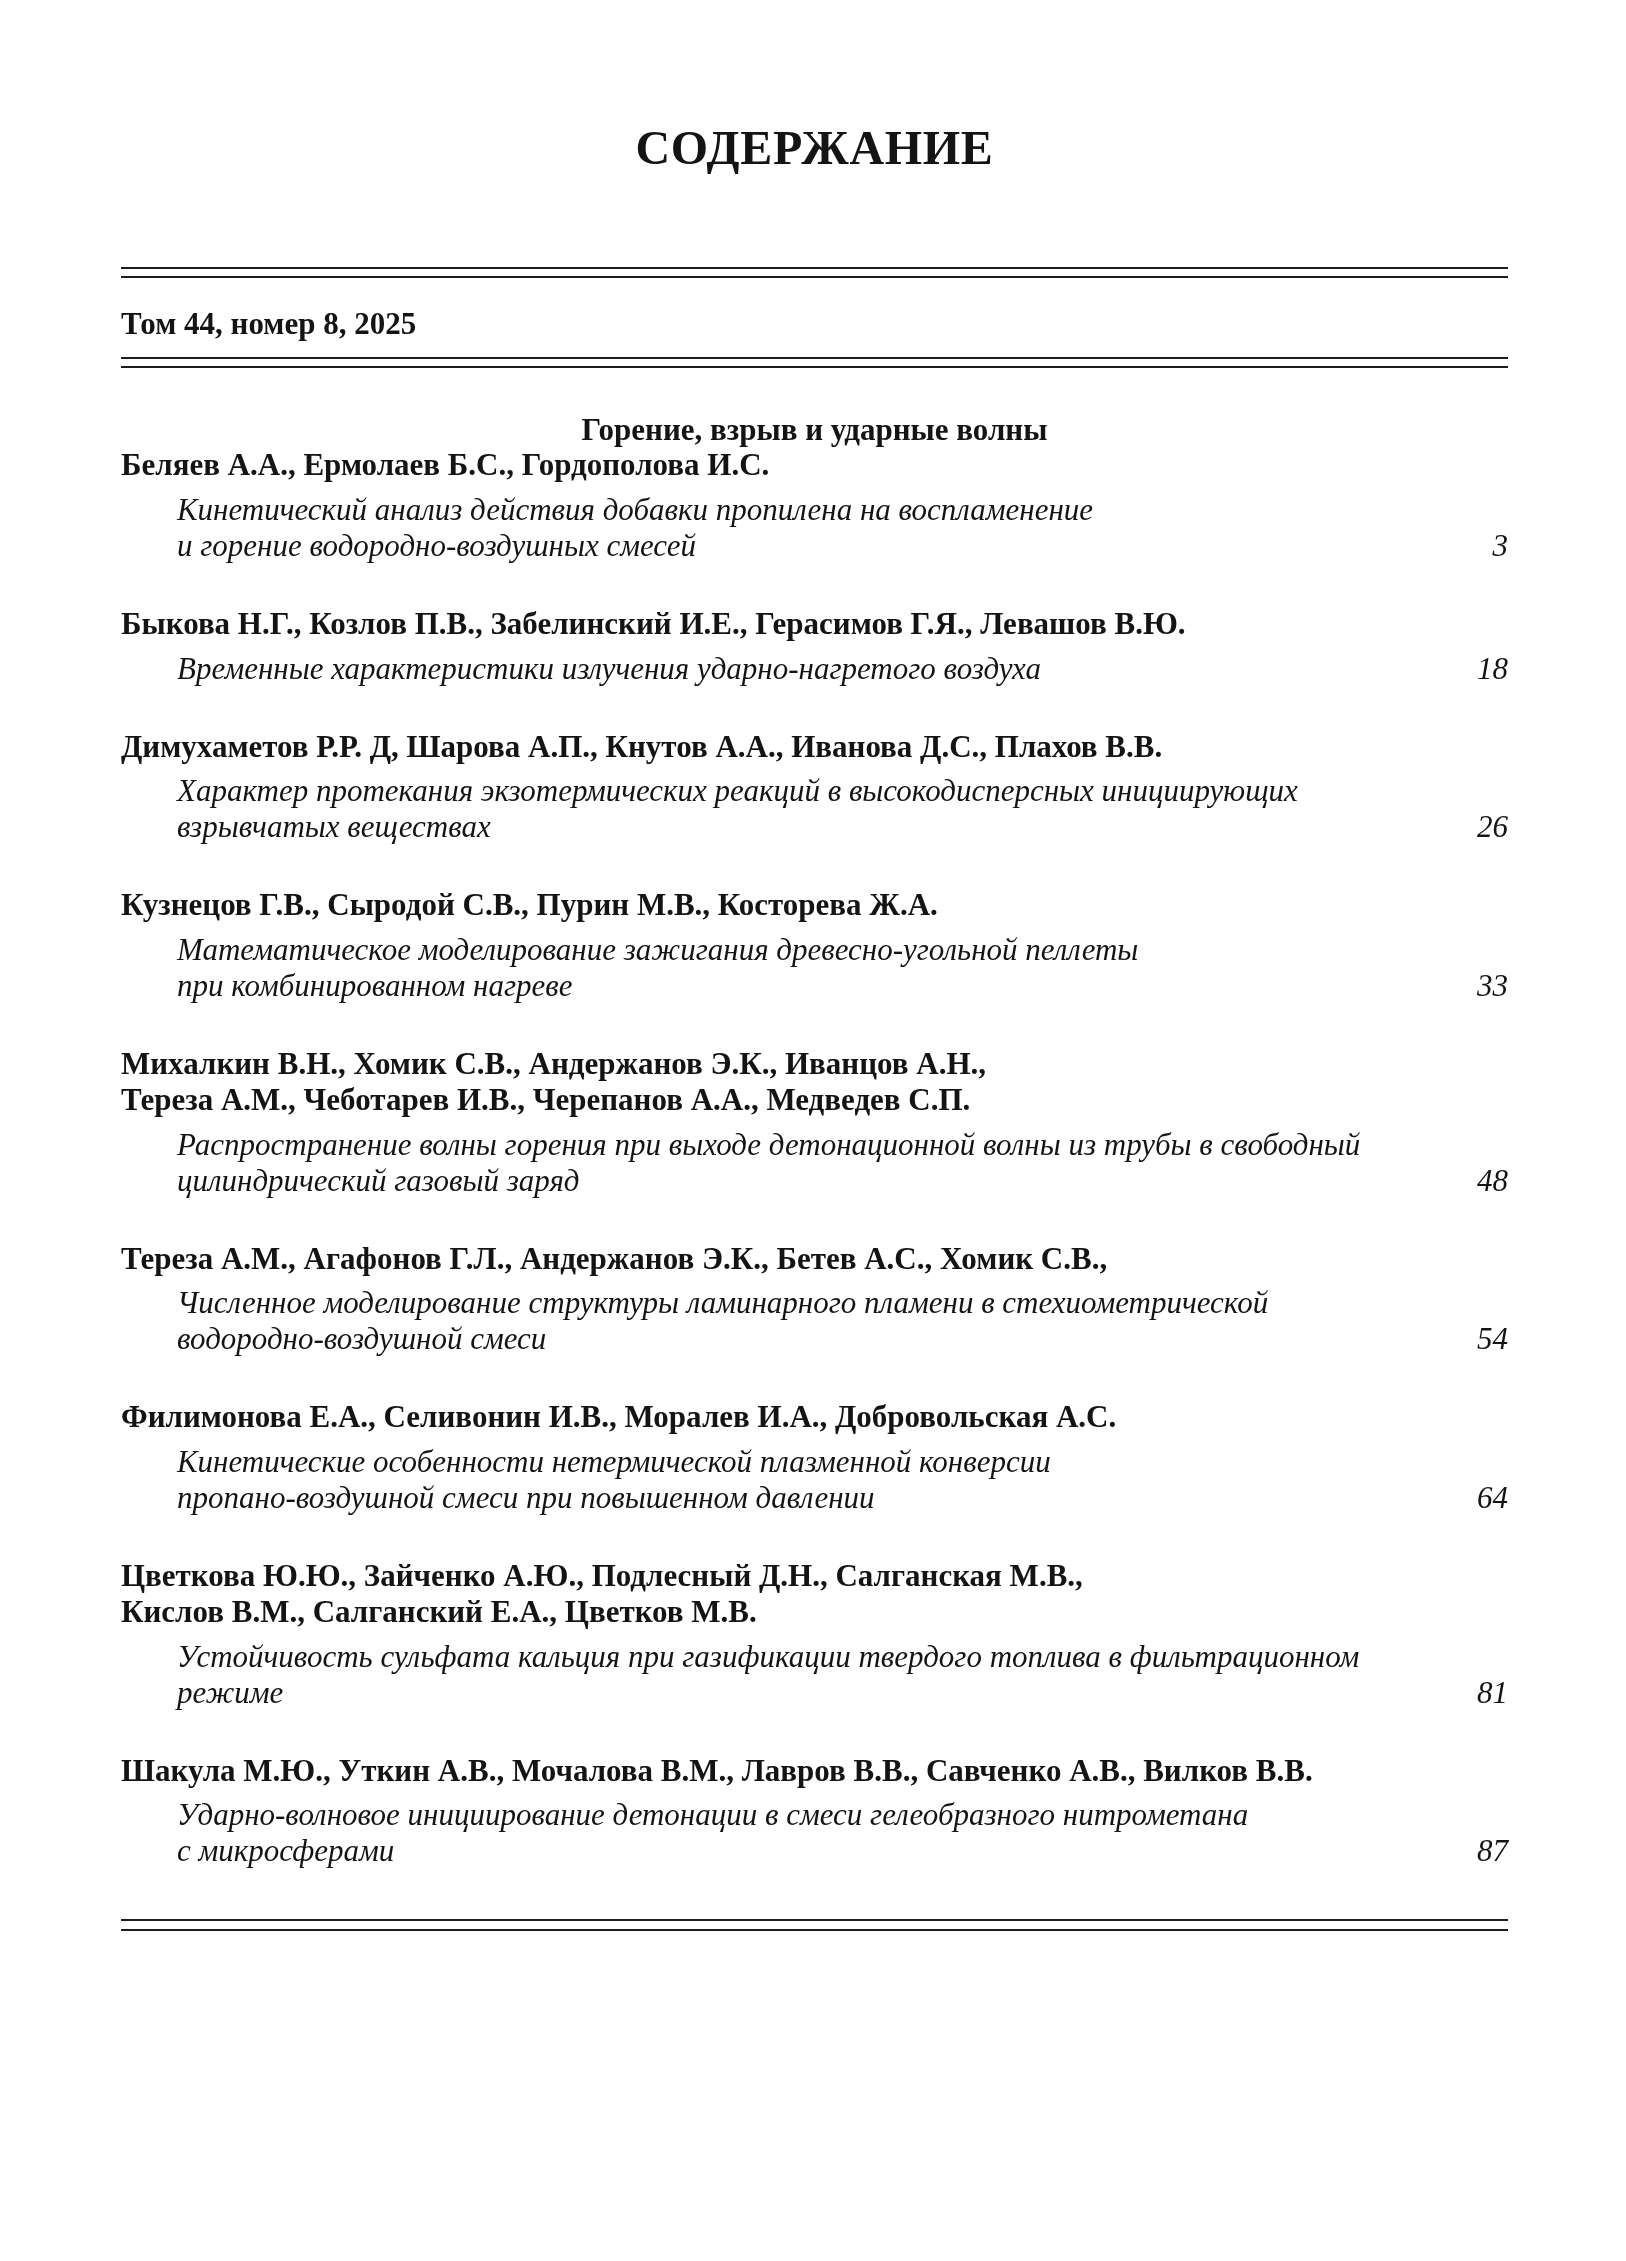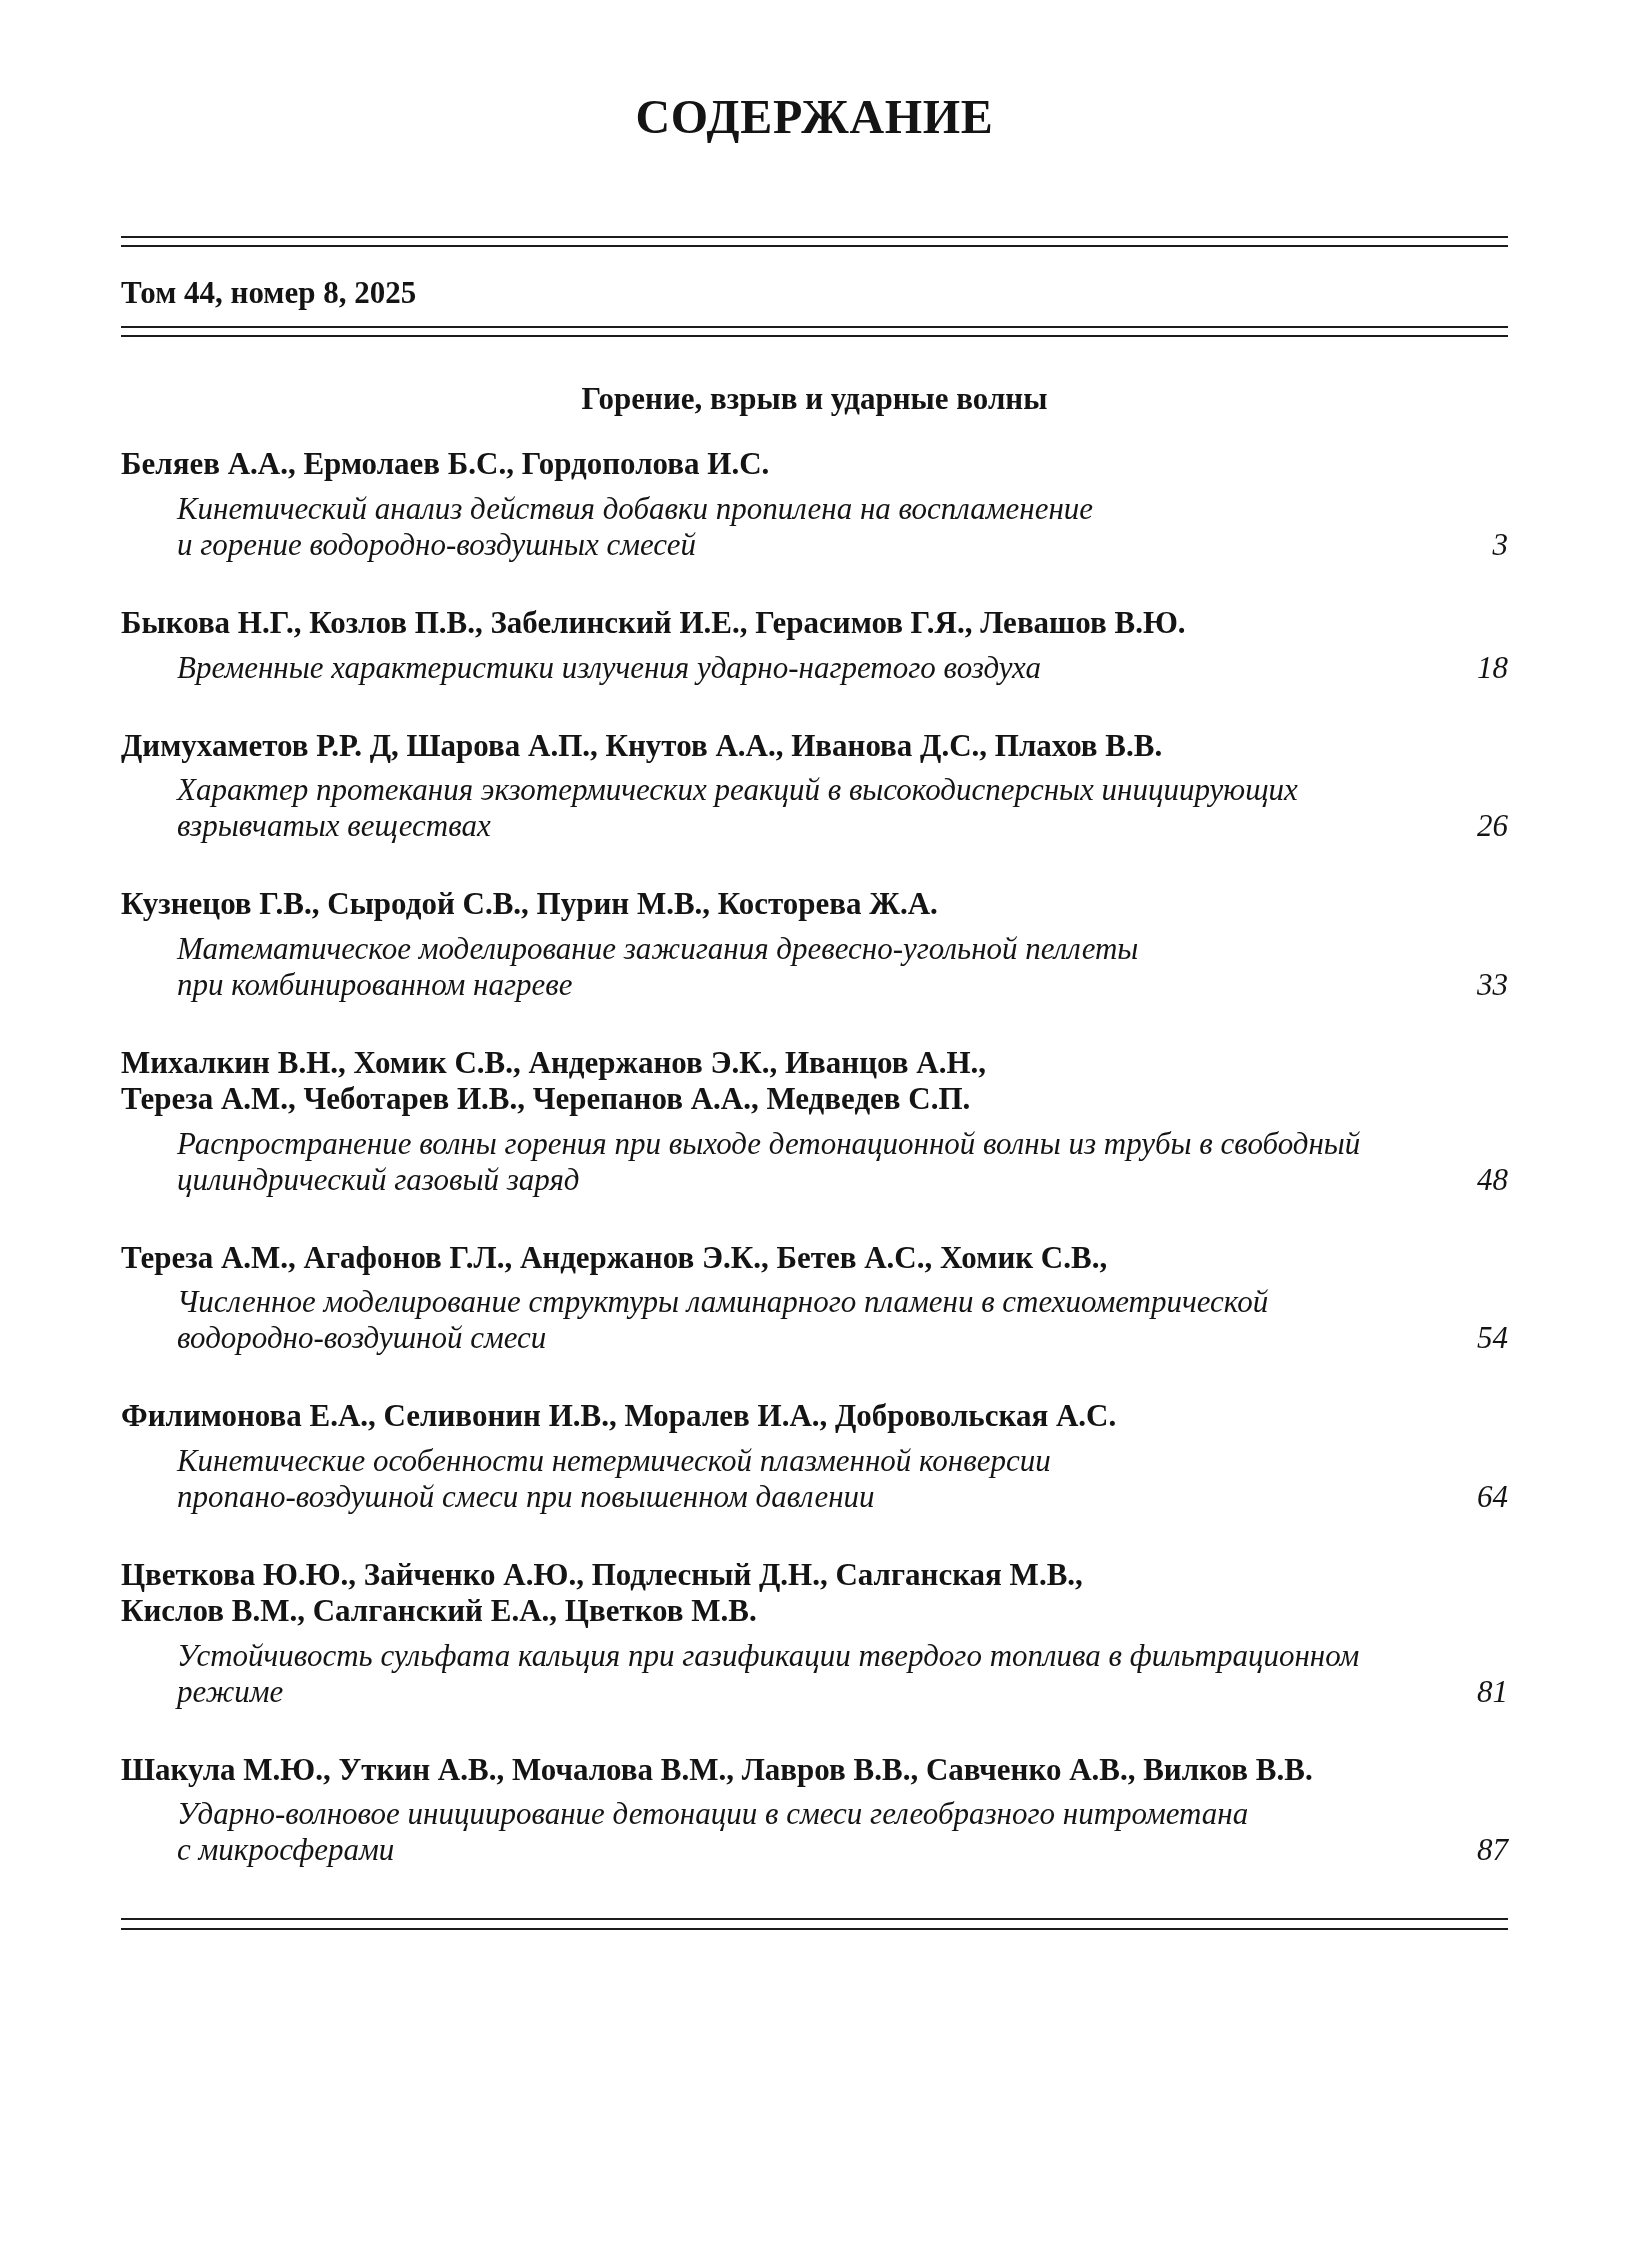--- a/index.html
+++ b/index.html
@@ -3,21 +3,21 @@
 <meta charset="utf-8">
 <style>
   html, body { margin: 0; padding: 0; background: #e8e8e8; }
   .page {
     position: relative;
     width: 1626px;
     height: 2261px;
     margin: 0 auto;
     background: #ffffff;
     box-sizing: border-box;
-    padding: 66px 118px 0 121px;
+    padding: 97px 118px 0 121px;
     font-family: "Liberation Serif", "DejaVu Serif", serif;
     color: #141414;
     overflow: hidden;
   }
   .toc-title {
     margin: 27px 0 0 0;
     font-size: 48px;
     line-height: 48px;
     font-weight: 700;
     text-align: center;
@@ -37,21 +37,21 @@
     line-height: 35px;
     font-weight: 700;
   }
   .section-heading {
     margin: 44px 0 0 0;
     font-size: 31px;
     line-height: 35px;
     font-weight: 700;
     text-align: center;
   }
-  .entries { margin-top: 30px; }
+  .entries { }
   .entry { margin-bottom: 42px; }
   .authors {
     font-weight: 700;
     font-size: 31px;
     line-height: 36px;
   }
   .title-row {
     display: flex;
     align-items: flex-end;
     margin-top: 8.7px;

